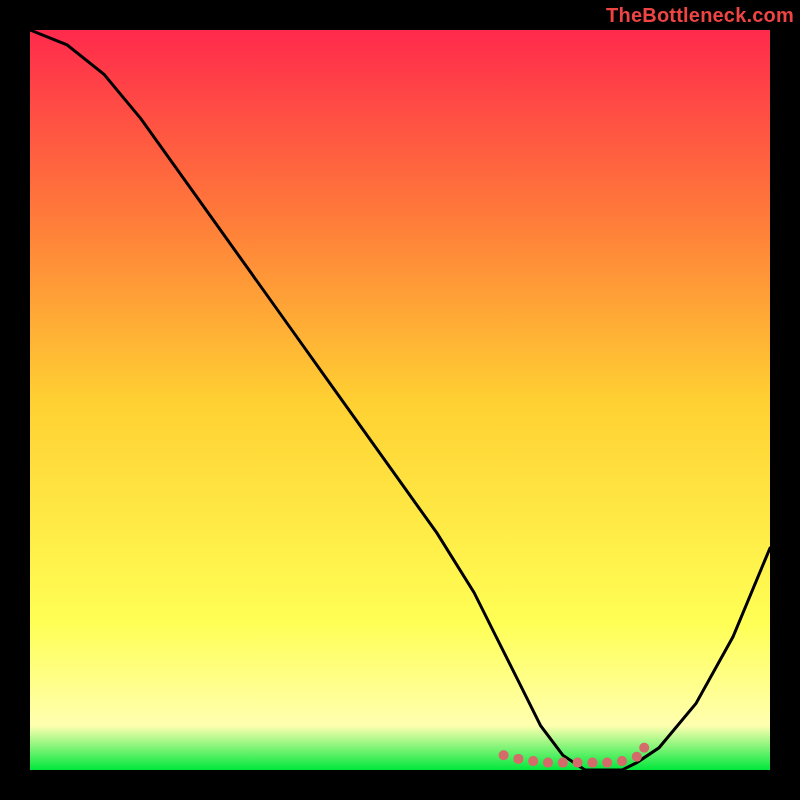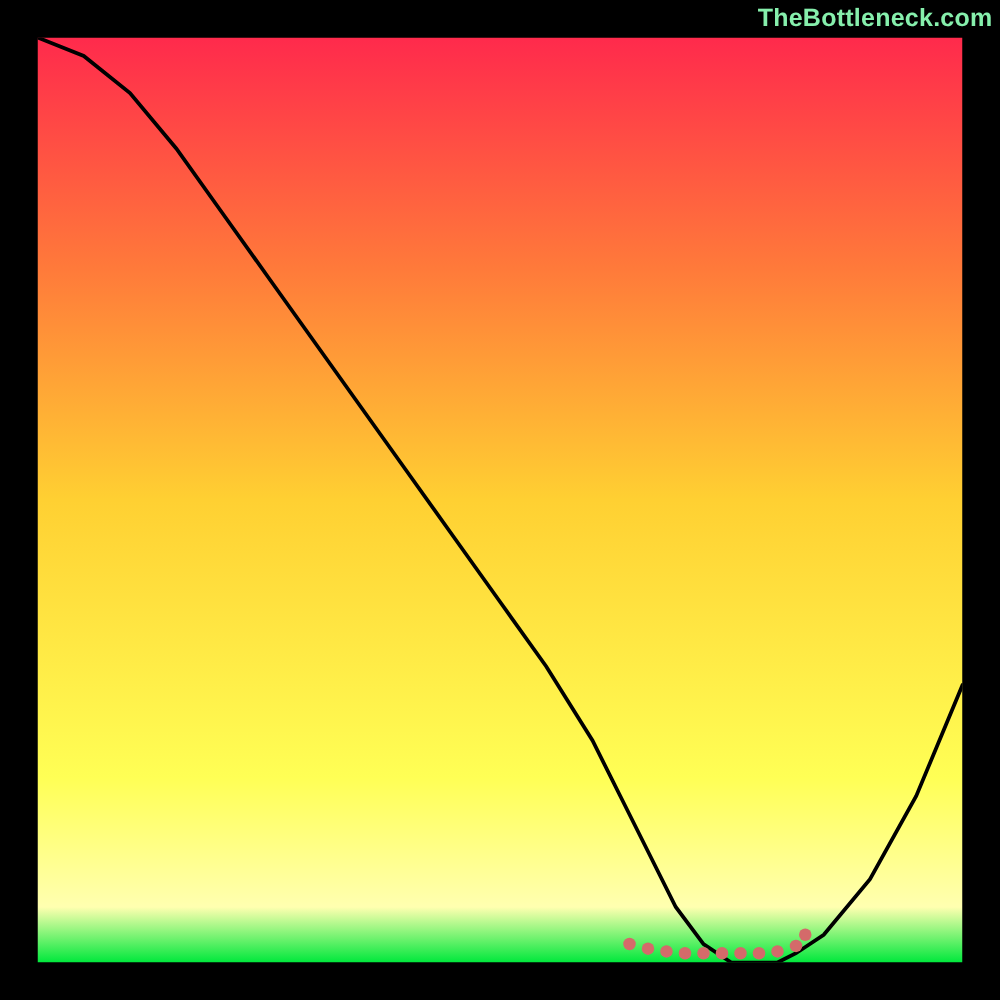--- a/index.html
+++ b/index.html
@@ -14,21 +14,21 @@
   .frame {
     position: relative;
     width: 800px;
     height: 800px;
     background: #000;
   }
   .watermark {
     position: absolute;
     top: 4px;
     right: 6px;
-    color: #86efac;
+    color: #ef4444;
     font-size: 20px;
     font-weight: bold;
     letter-spacing: 0.2px;
     user-select: none;
   }
   .plot {
     position: absolute;
     left: 30px;
     top: 30px;
     width: 740px;

